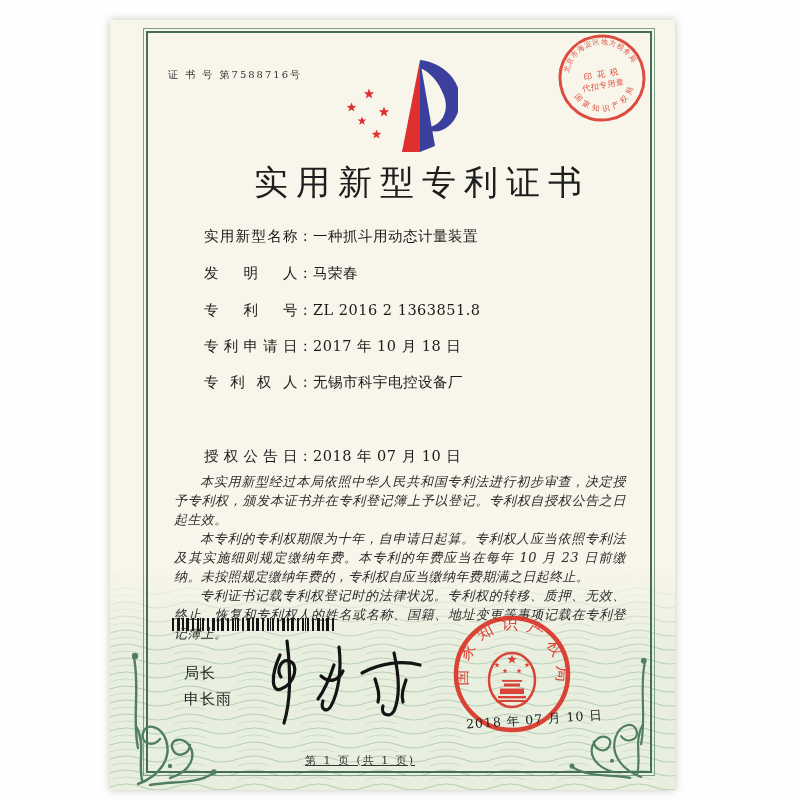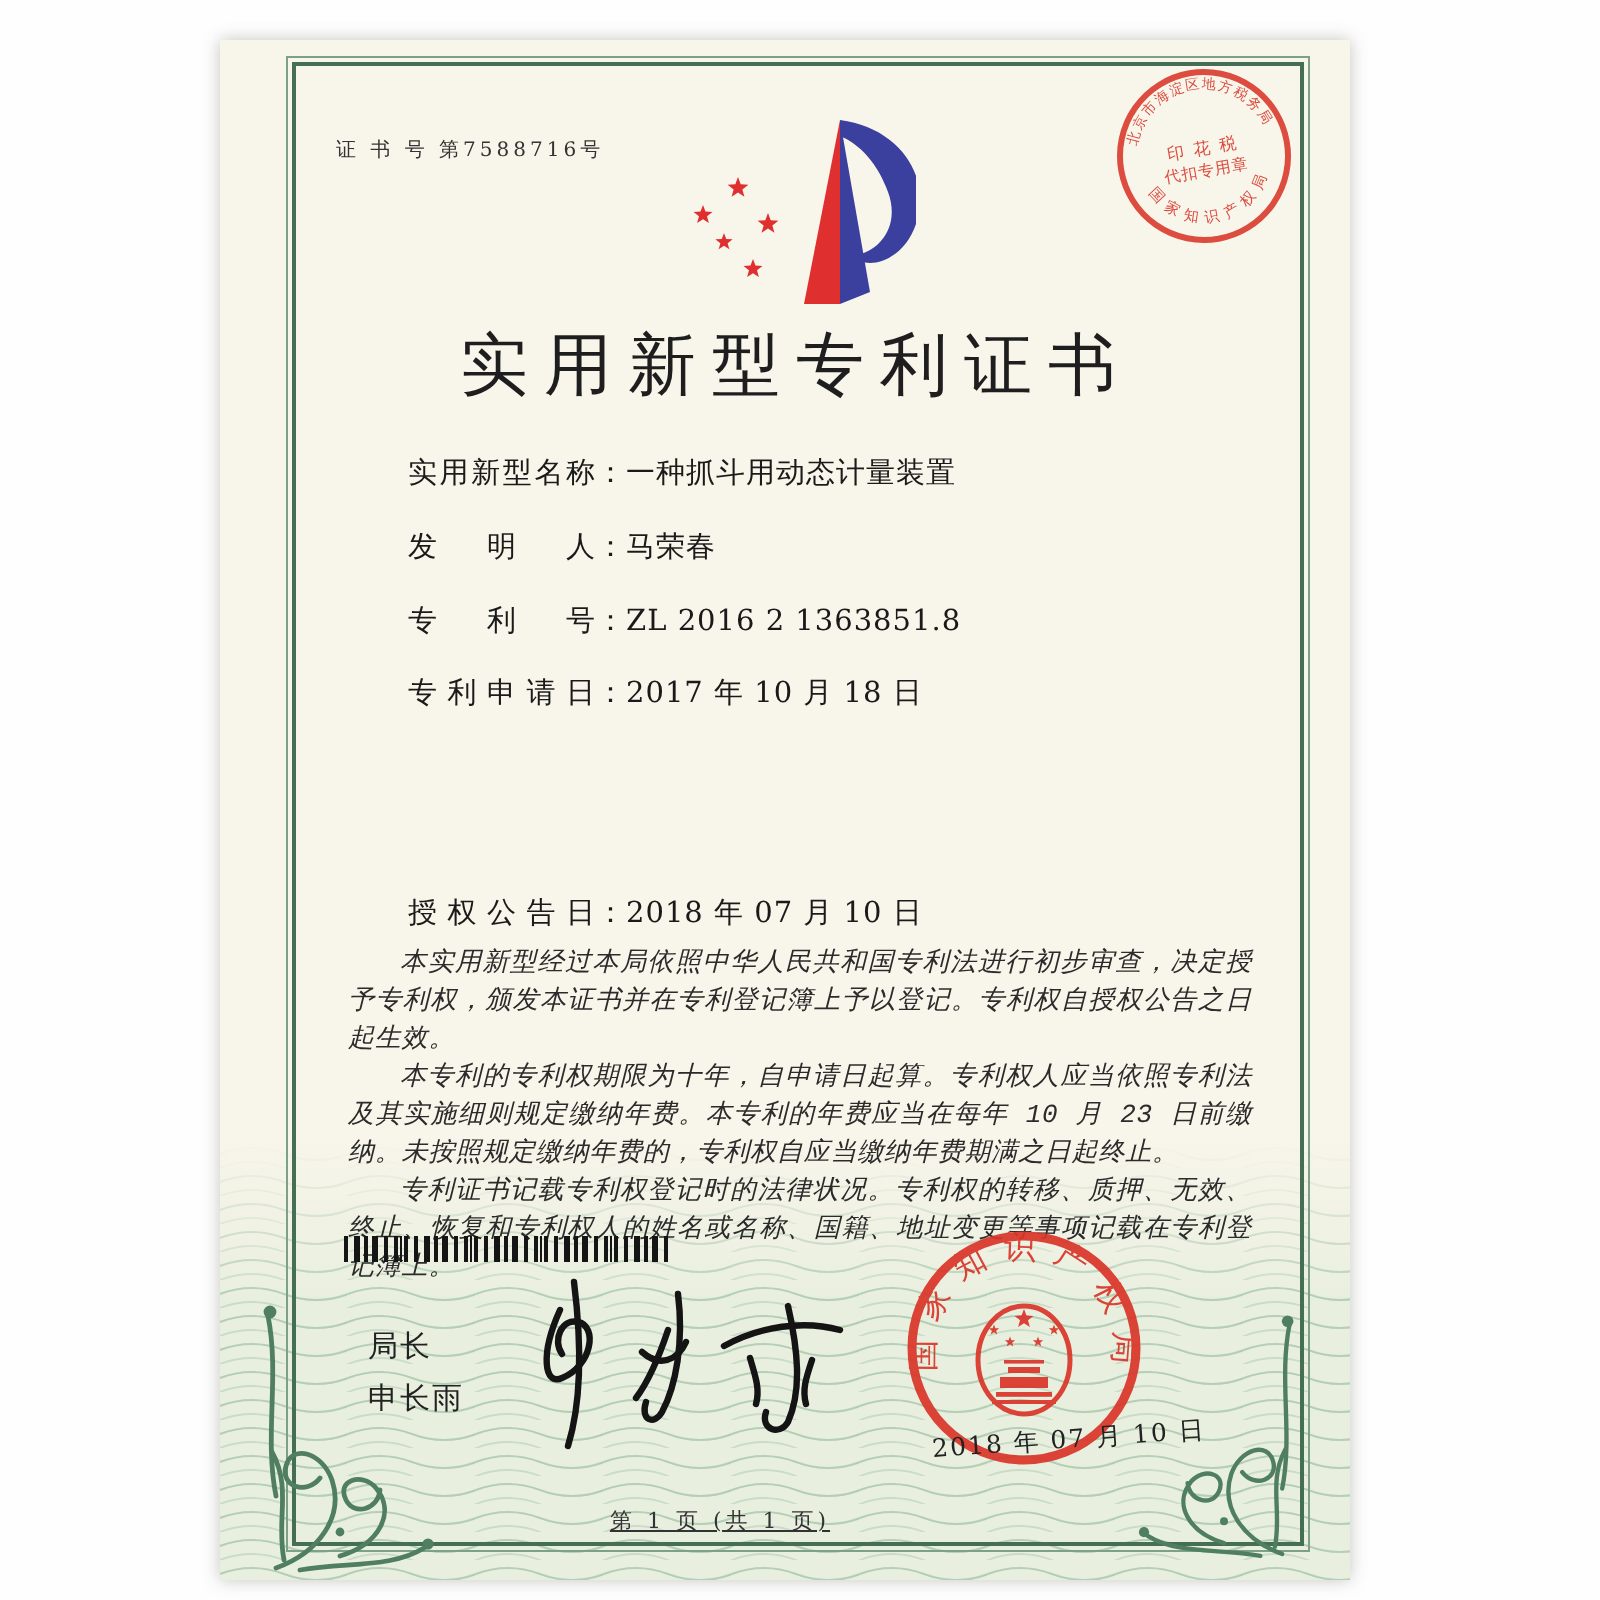--- a/index.html
+++ b/index.html
@@ -10,28 +10,28 @@
   
   .frame{position:absolute;left:33px;top:8px;width:510px;height:746px;
          border:1px solid #7ca188;z-index:2;pointer-events:none;}
   .frame-inner{position:absolute;inset:2px;border:2px solid #456f54;}
   
   .guilloche{position:absolute;left:0;top:550px;width:565px;height:220px;z-index:1;}
   
   .certno{position:absolute;left:58px;top:48px;font-size:10px;letter-spacing:2px;color:#333;z-index:4;}
   .logo{position:absolute;left:228px;top:36px;z-index:4;}
   .title{position:absolute;left:33px;top:140px;width:510px;text-align:center;
-         font-size:34px;letter-spacing:8px;color:#1e1e1e;z-index:4;}
+         font-size:34px;letter-spacing:8px;color:#1e1e1e;z-index:4;padding-left:24px;}
   .row{position:absolute;left:70px;width:470px;height:20px;font-size:14.5px;color:#1a1a1a;
        letter-spacing:.5px;z-index:4;white-space:nowrap;}
   .row .lbl{display:inline-block;width:94px;text-align:justify;text-align-last:justify;vertical-align:top;margin-left:24px;}
   .row .part2{position:absolute;left:253px;top:0;}
   .paras{position:absolute;left:64px;top:452px;width:452px;z-index:4;
          font-size:13px;line-height:19px;color:#2b2b2b;font-style:italic;text-align:justify;letter-spacing:.4px;}
-  .paras p{margin:0;text-indent:2em;font-family:Liberation Mono, monospace;}
+  .paras p{margin:0;text-indent:2em;}
   .barcode{position:absolute;left:62px;top:598px;width:162px;height:13px;z-index:4;
      background-image:repeating-linear-gradient(90deg,#151515 0 2px,transparent 2px 5px),
                       repeating-linear-gradient(90deg,#151515 0 1px,transparent 1px 7px);}
   .director{position:absolute;left:74px;top:644px;font-size:15px;letter-spacing:1px;color:#222;z-index:4;}
   .director-name{position:absolute;left:74px;top:670px;font-size:15px;letter-spacing:1px;color:#222;z-index:4;}
   .signature{position:absolute;left:140px;top:615px;z-index:5;}
   .seal{position:absolute;left:340px;top:592px;z-index:5;opacity:.92;}
   .seal-date{position:absolute;left:356px;top:692px;width:130px;font-size:12.5px;color:#222;
              letter-spacing:1px;transform:rotate(-4deg);z-index:6;white-space:nowrap;}
   .stamp{position:absolute;left:446px;top:12px;z-index:5;transform:rotate(-10deg);opacity:.88;}
@@ -130,20 +130,23 @@
       <span class="lbl">实用新型名称</span><span>：</span><span>一种抓斗用动态计量装置</span>
     </div>
     <div class="row" style="top:244px">
       <span class="lbl">发明人</span><span>：</span><span>马荣春</span>
     </div>
     <div class="row" style="top:281px">
       <span class="lbl">专利号</span><span>：</span><span>ZL 2016 2 1363851.8</span>
     </div>
     <div class="row" style="top:317px">
       <span class="lbl">专利申请日</span><span>：</span><span>2017 年 10 月 18 日</span>
+    </div>
+    <div class="row" style="top:353px">
+      <span class="lbl">专利权人</span><span>：</span><span>无锡市科宇电控设备厂</span>
     </div>
     <div class="row" style="top:427px">
       <span class="lbl">授权公告日</span><span>：</span><span>2018 年 07 月 10 日</span>
     </div>
 
     <div class="paras">
       <p>本实用新型经过本局依照中华人民共和国专利法进行初步审查，决定授予专利权，颁发本证书并在专利登记簿上予以登记。专利权自授权公告之日起生效。</p>
       <p>本专利的专利权期限为十年，自申请日起算。专利权人应当依照专利法及其实施细则规定缴纳年费。本专利的年费应当在每年 10 月 23 日前缴纳。未按照规定缴纳年费的，专利权自应当缴纳年费期满之日起终止。</p>
       <p>专利证书记载专利权登记时的法律状况。专利权的转移、质押、无效、终止、恢复和专利权人的姓名或名称、国籍、地址变更等事项记载在专利登记簿上。</p>
     </div>

